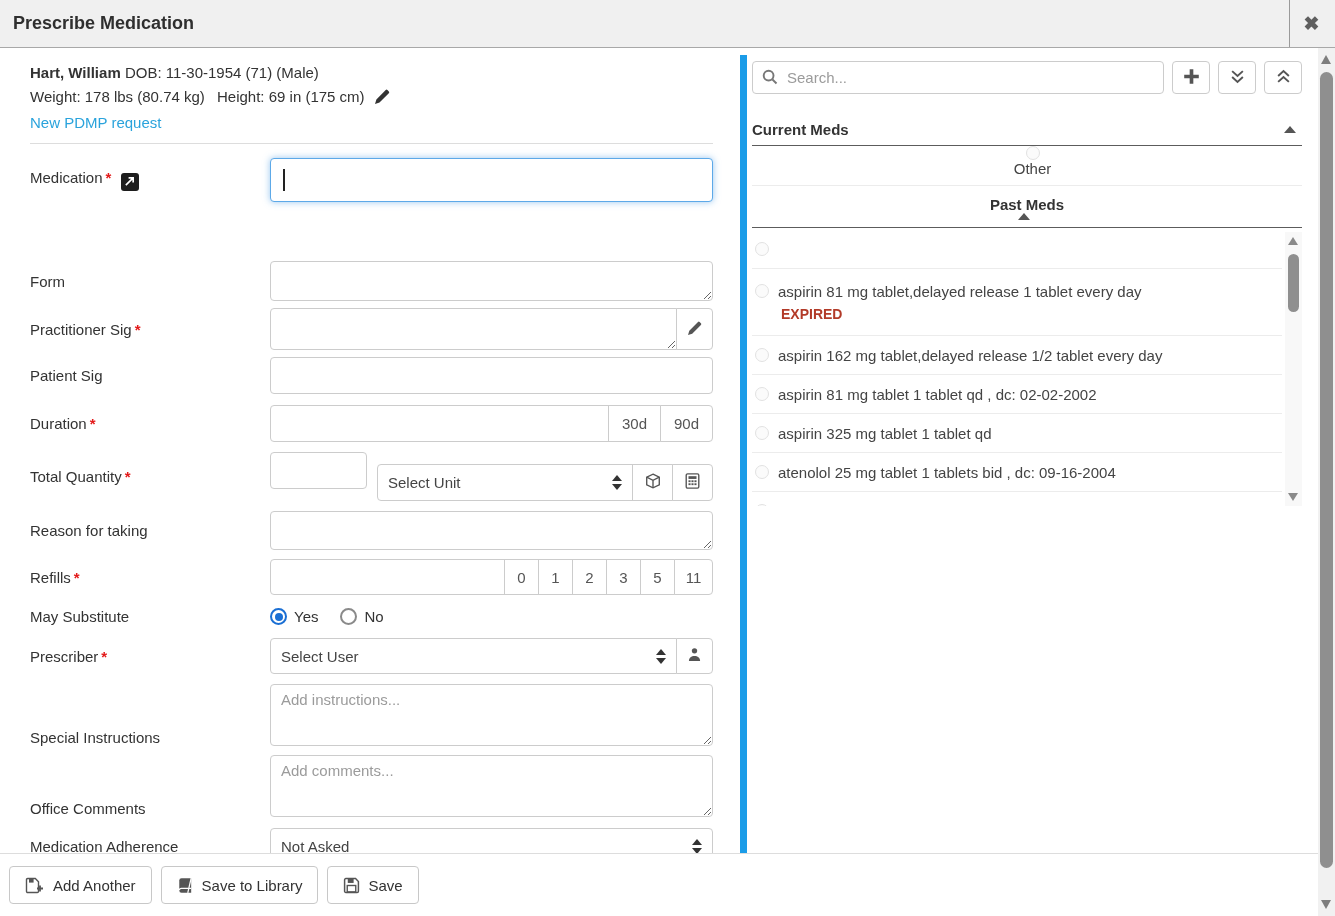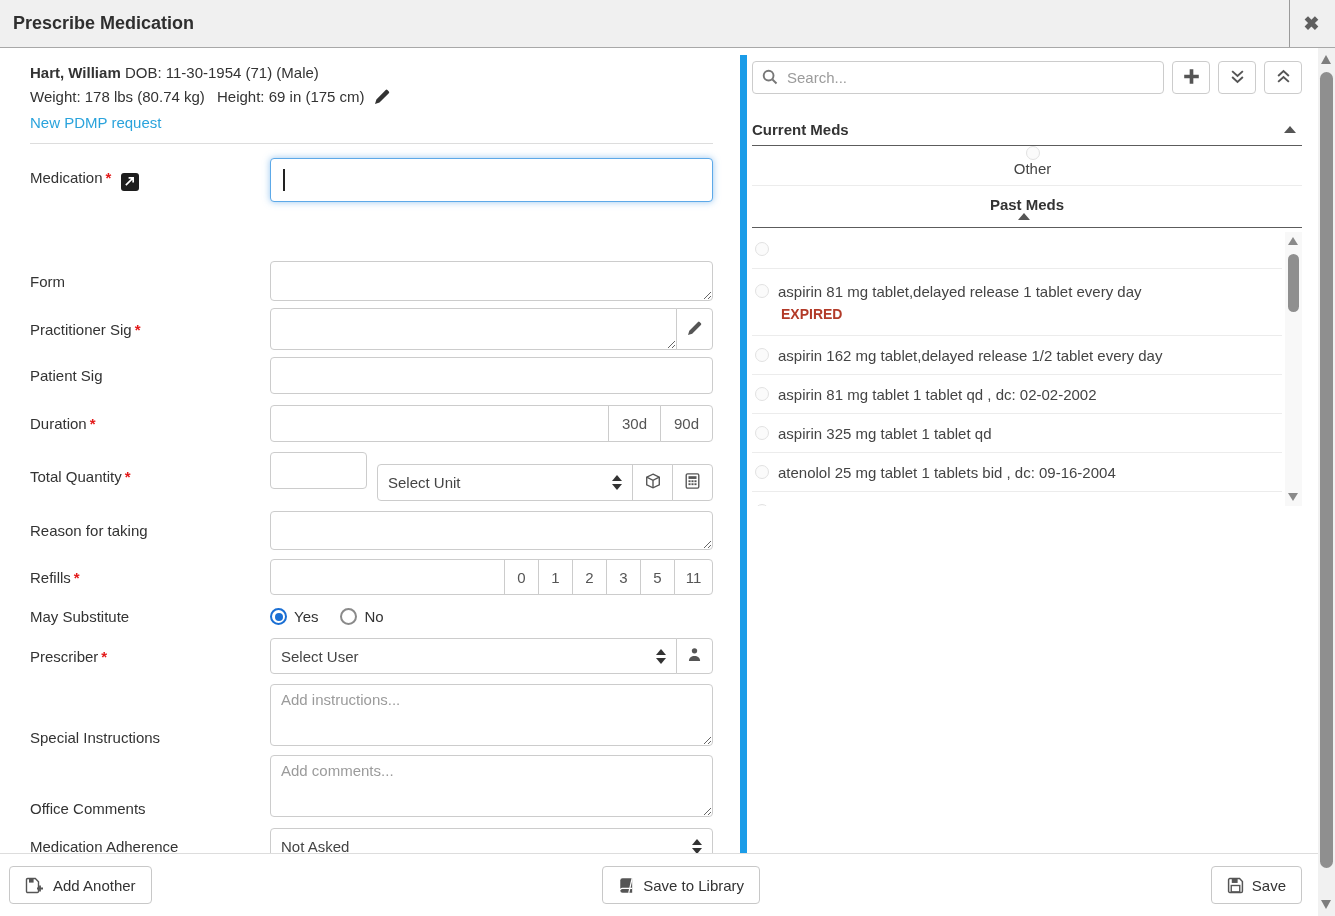--- a/index.html
+++ b/index.html
@@ -99,21 +99,21 @@
   .mini-sb { position:absolute; right:0; top:2px; bottom:0; width:17px; background:#f8f8f8; }
   .mini-sb .up, .mini-sb .dn { position:absolute; left:3px; width:0; height:0;
     border-left:5.5px solid transparent; border-right:5.5px solid transparent; cursor:pointer; }
   .mini-sb .up { top:5px; border-bottom:8px solid #8a8a8a; }
   .mini-sb .dn { bottom:5px; border-top:8px solid #8a8a8a; }
   .mini-sb .thumb { position:absolute; left:2.5px; top:22px; width:11px; height:58px;
     background:#8f8f8f; border-radius:6px; cursor:grab; }
 
   
   .footer { position:absolute; left:0; bottom:0; width:1318px; height:63px; background:#fff;
-    border-top:1px solid #ddd; display:flex; align-items:center; justify-content:space-between;
+    border-top:1px solid #ddd; display:flex; align-items:center; justify-content:flex-start;
     padding-right:16px; }
   .f-btn { height:38px; border:1px solid #c8c8c8; border-radius:4px; background:#fff;
     display:flex; align-items:center; padding:0 15px; margin-left:9px; cursor:pointer;
     font-size:15px; color:#333; }
   .f-btn svg { margin-right:8px; }
 
   
   .page-sb { position:absolute; right:0; top:48px; width:17px; height:868px; background:#f1f1f1; }
   .page-sb .up, .page-sb .dn { position:absolute; left:3px; width:0; height:0;
     border-left:5.5px solid transparent; border-right:5.5px solid transparent; cursor:pointer; }

